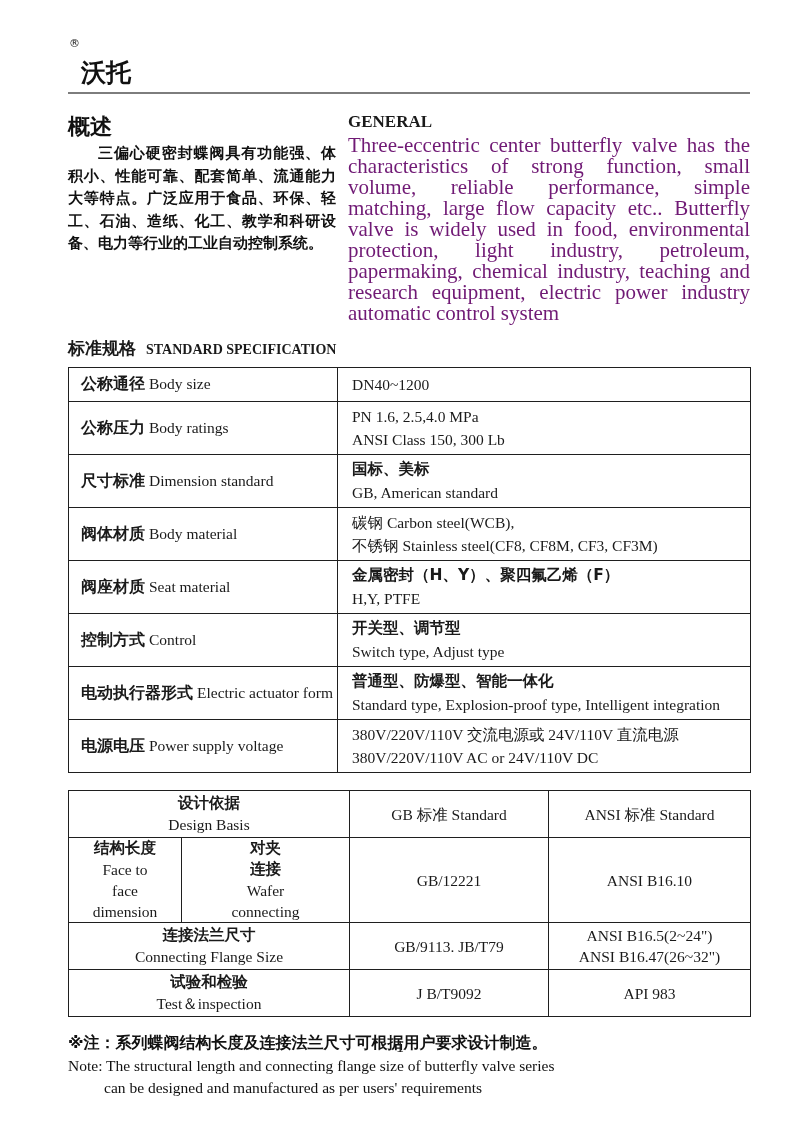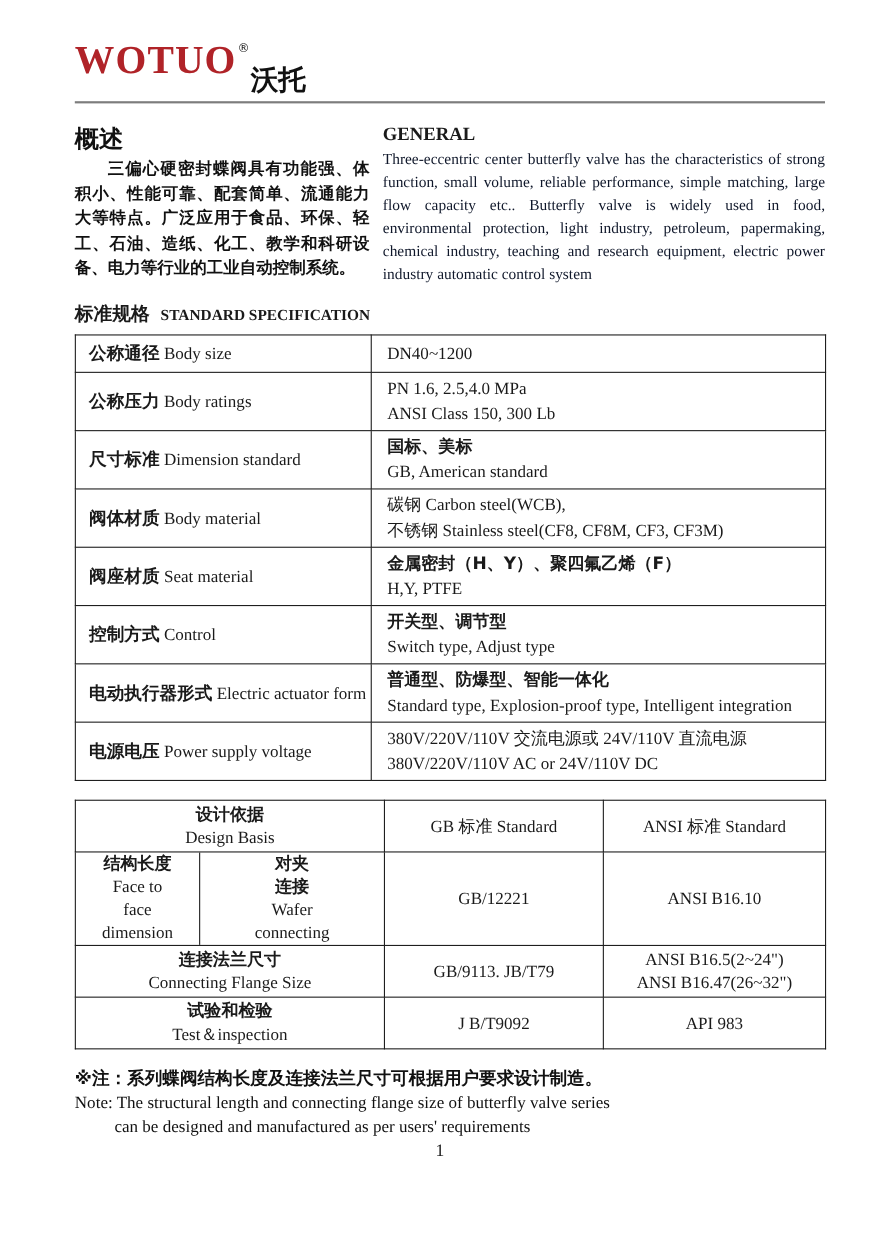--- a/index.html
+++ b/index.html
@@ -29,21 +29,21 @@
   
   .intro { display:flex; margin-top:18px; }
   .intro-left { width:268px; margin-right:12px; }
   .intro-right { flex:1; }
   .h-zh { font-family:"DejaVu Sans",sans-serif; font-weight:bold; font-size:22px; color:#111; margin-bottom:0; }
   .h-en { font-family:"Liberation Serif","DejaVu Serif",serif; font-weight:bold; font-size:17px; margin-bottom:3px; }
   .p-zh {
     font-family:"DejaVu Sans",sans-serif; font-weight:600;
     font-size:15px; line-height:22.5px; text-align:justify; text-indent:2em; color:#111;
   }
-  .p-en { font-size:14px; line-height:21px; text-align:justify; color:#0f172a; }
+  .p-en { font-size:21px; line-height:21px; text-align:justify; color:#701a75; }
 
   
   .spec-heading { margin-top:13px; margin-bottom:7px; }
   .spec-heading .zh { font-family:"DejaVu Sans",sans-serif; font-weight:bold; font-size:17px; }
   .spec-heading .en { font-family:"Liberation Serif","DejaVu Serif",serif; font-weight:bold; font-size:14px; margin-left:6px; }
 
   
   table { border-collapse:collapse; table-layout:fixed; width:682px; }
   td { border:1.5px solid #1f1f1f; vertical-align:middle; }
   .spec-table td { padding:3px 0; }
@@ -78,21 +78,20 @@
   }
 </style>
 </head>
 <body>
 
 <div class="page">
   <div class="content">
 
     <div>
       <div class="logo-row">
-        <span class="logo-wordmark">WOTUO</span>
         <span class="logo-reg">®</span>
         <span class="logo-cn">沃托</span>
       </div>
       <div class="header-rule"></div>
     </div>
 
     <div class="intro">
       <div class="intro-left">
         <div class="h-zh">概述</div>
         <div class="p-zh">三偏心硬密封蝶阀具有功能强、体积小、性能可靠、配套简单、流通能力大等特点。广泛应用于食品、环保、轻工、石油、造纸、化工、教学和科研设备、电力等行业的工业自动控制系统。</div>

